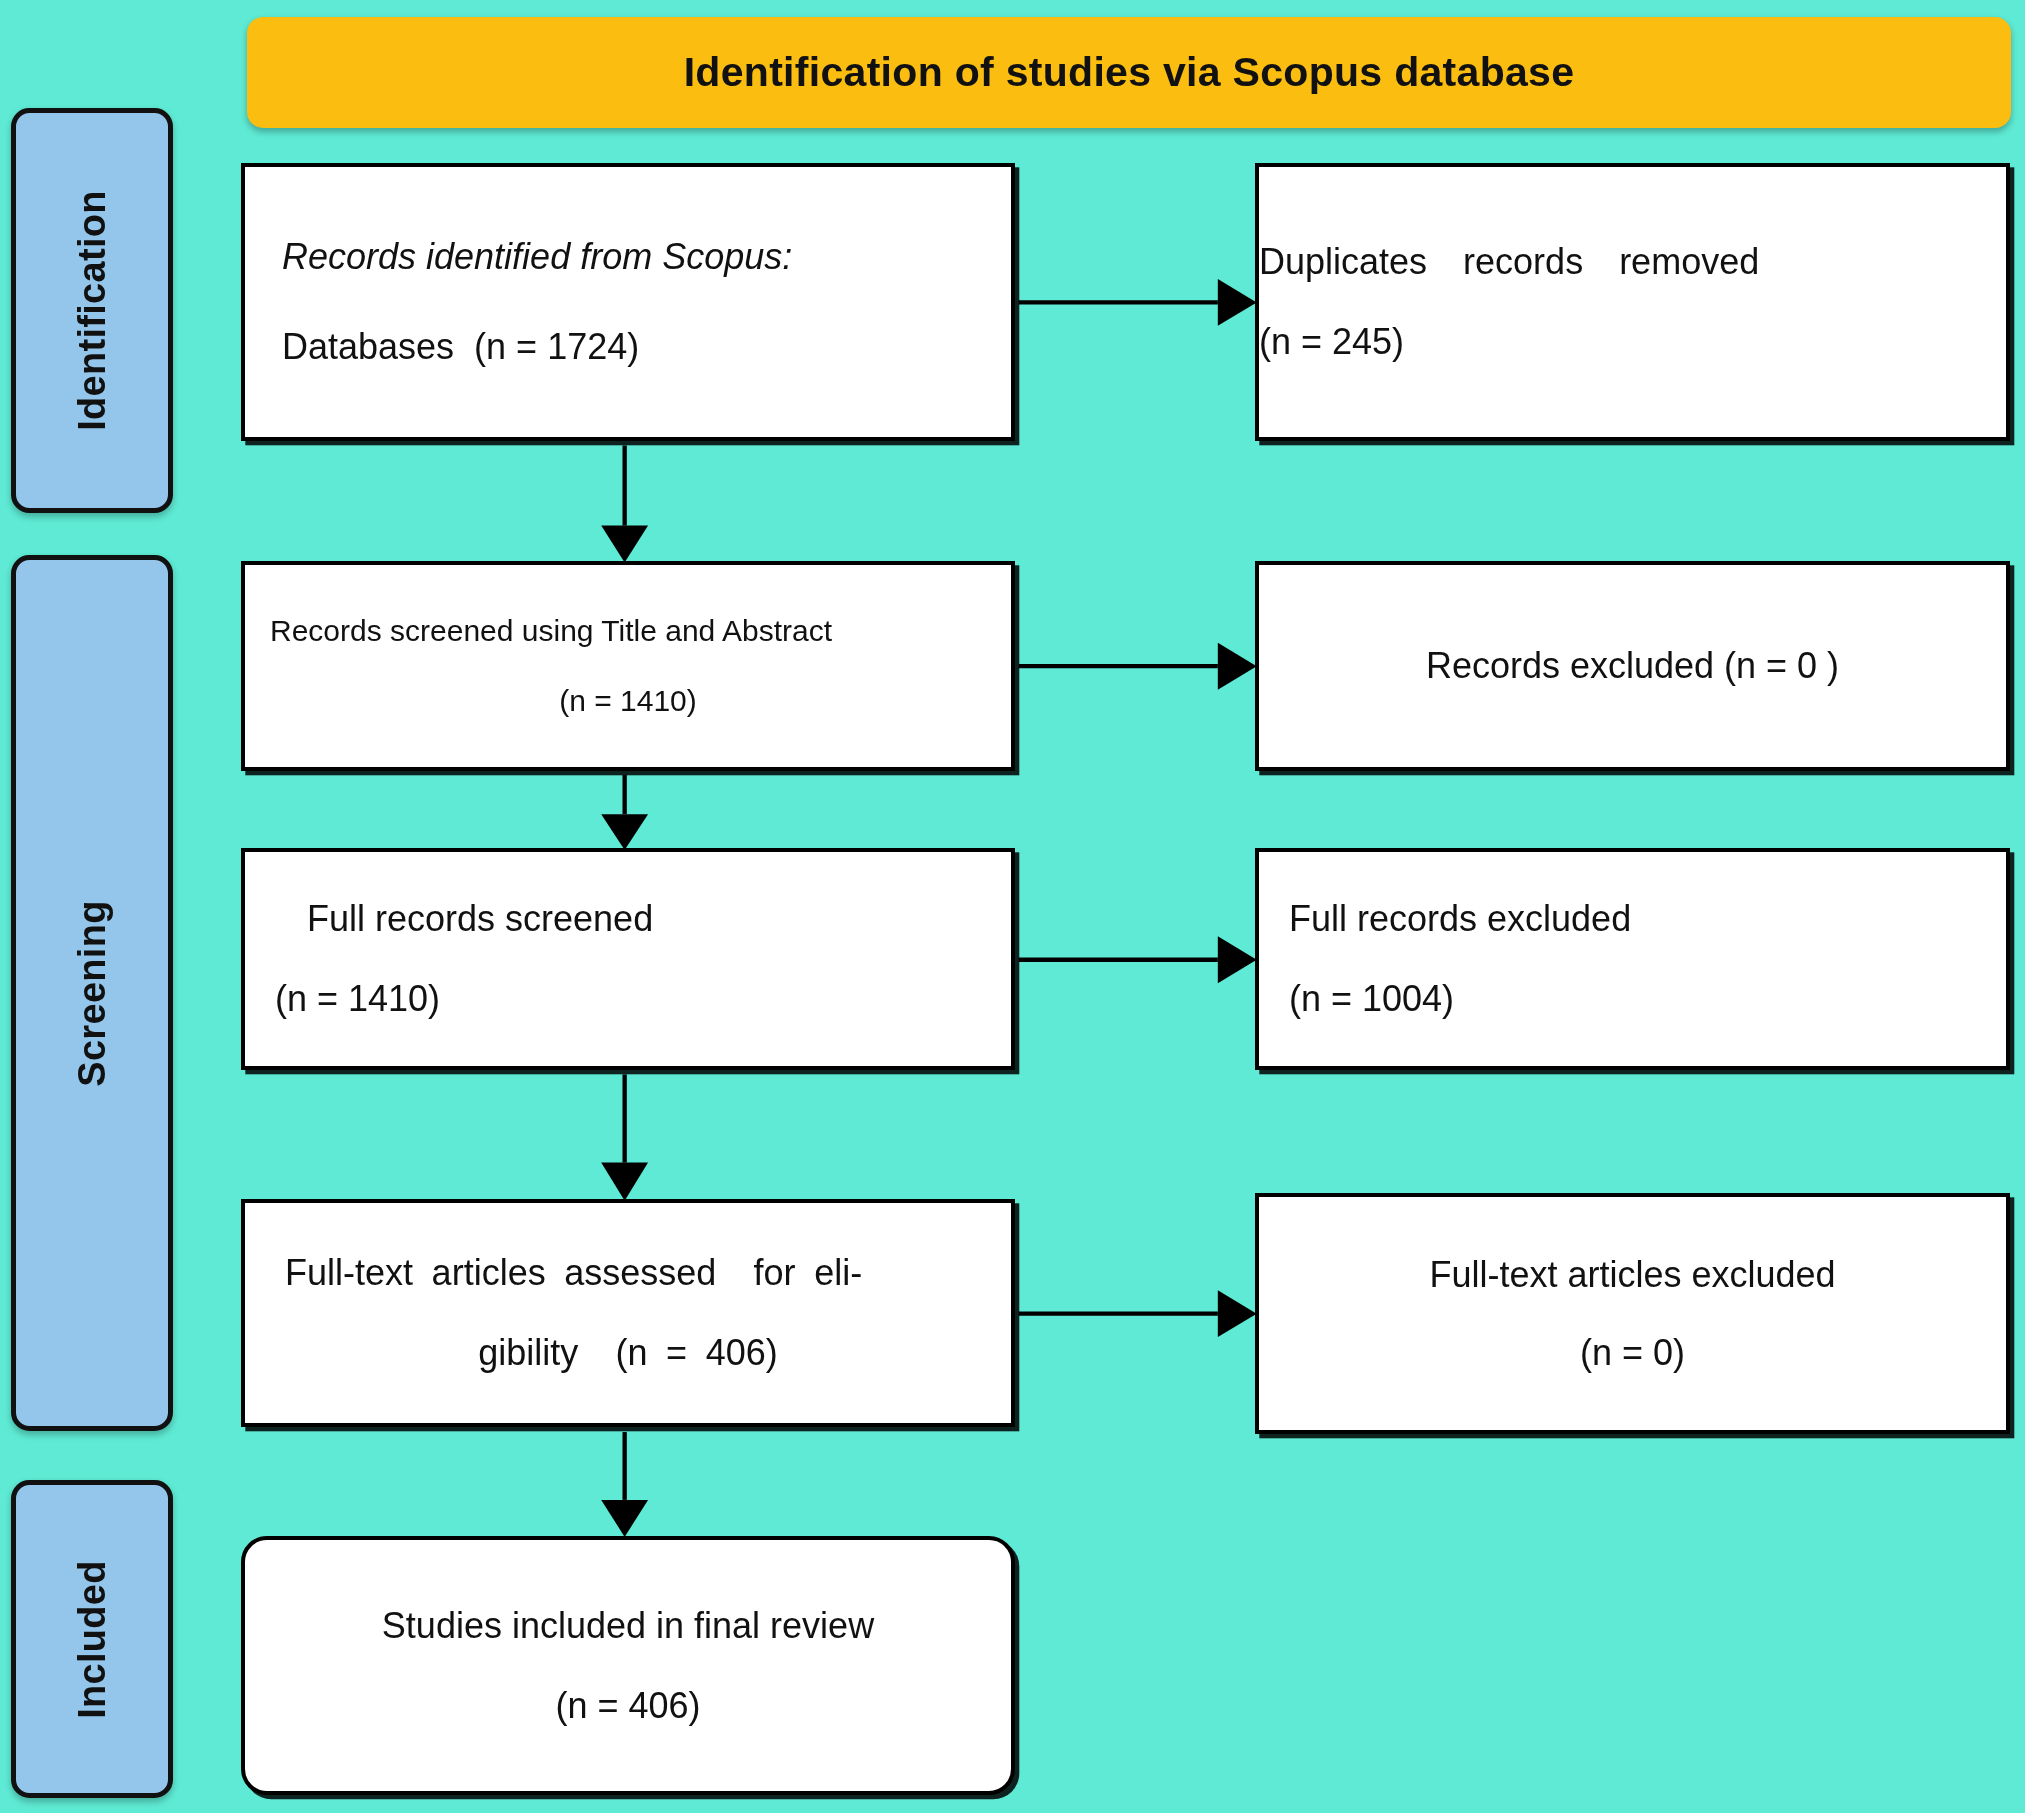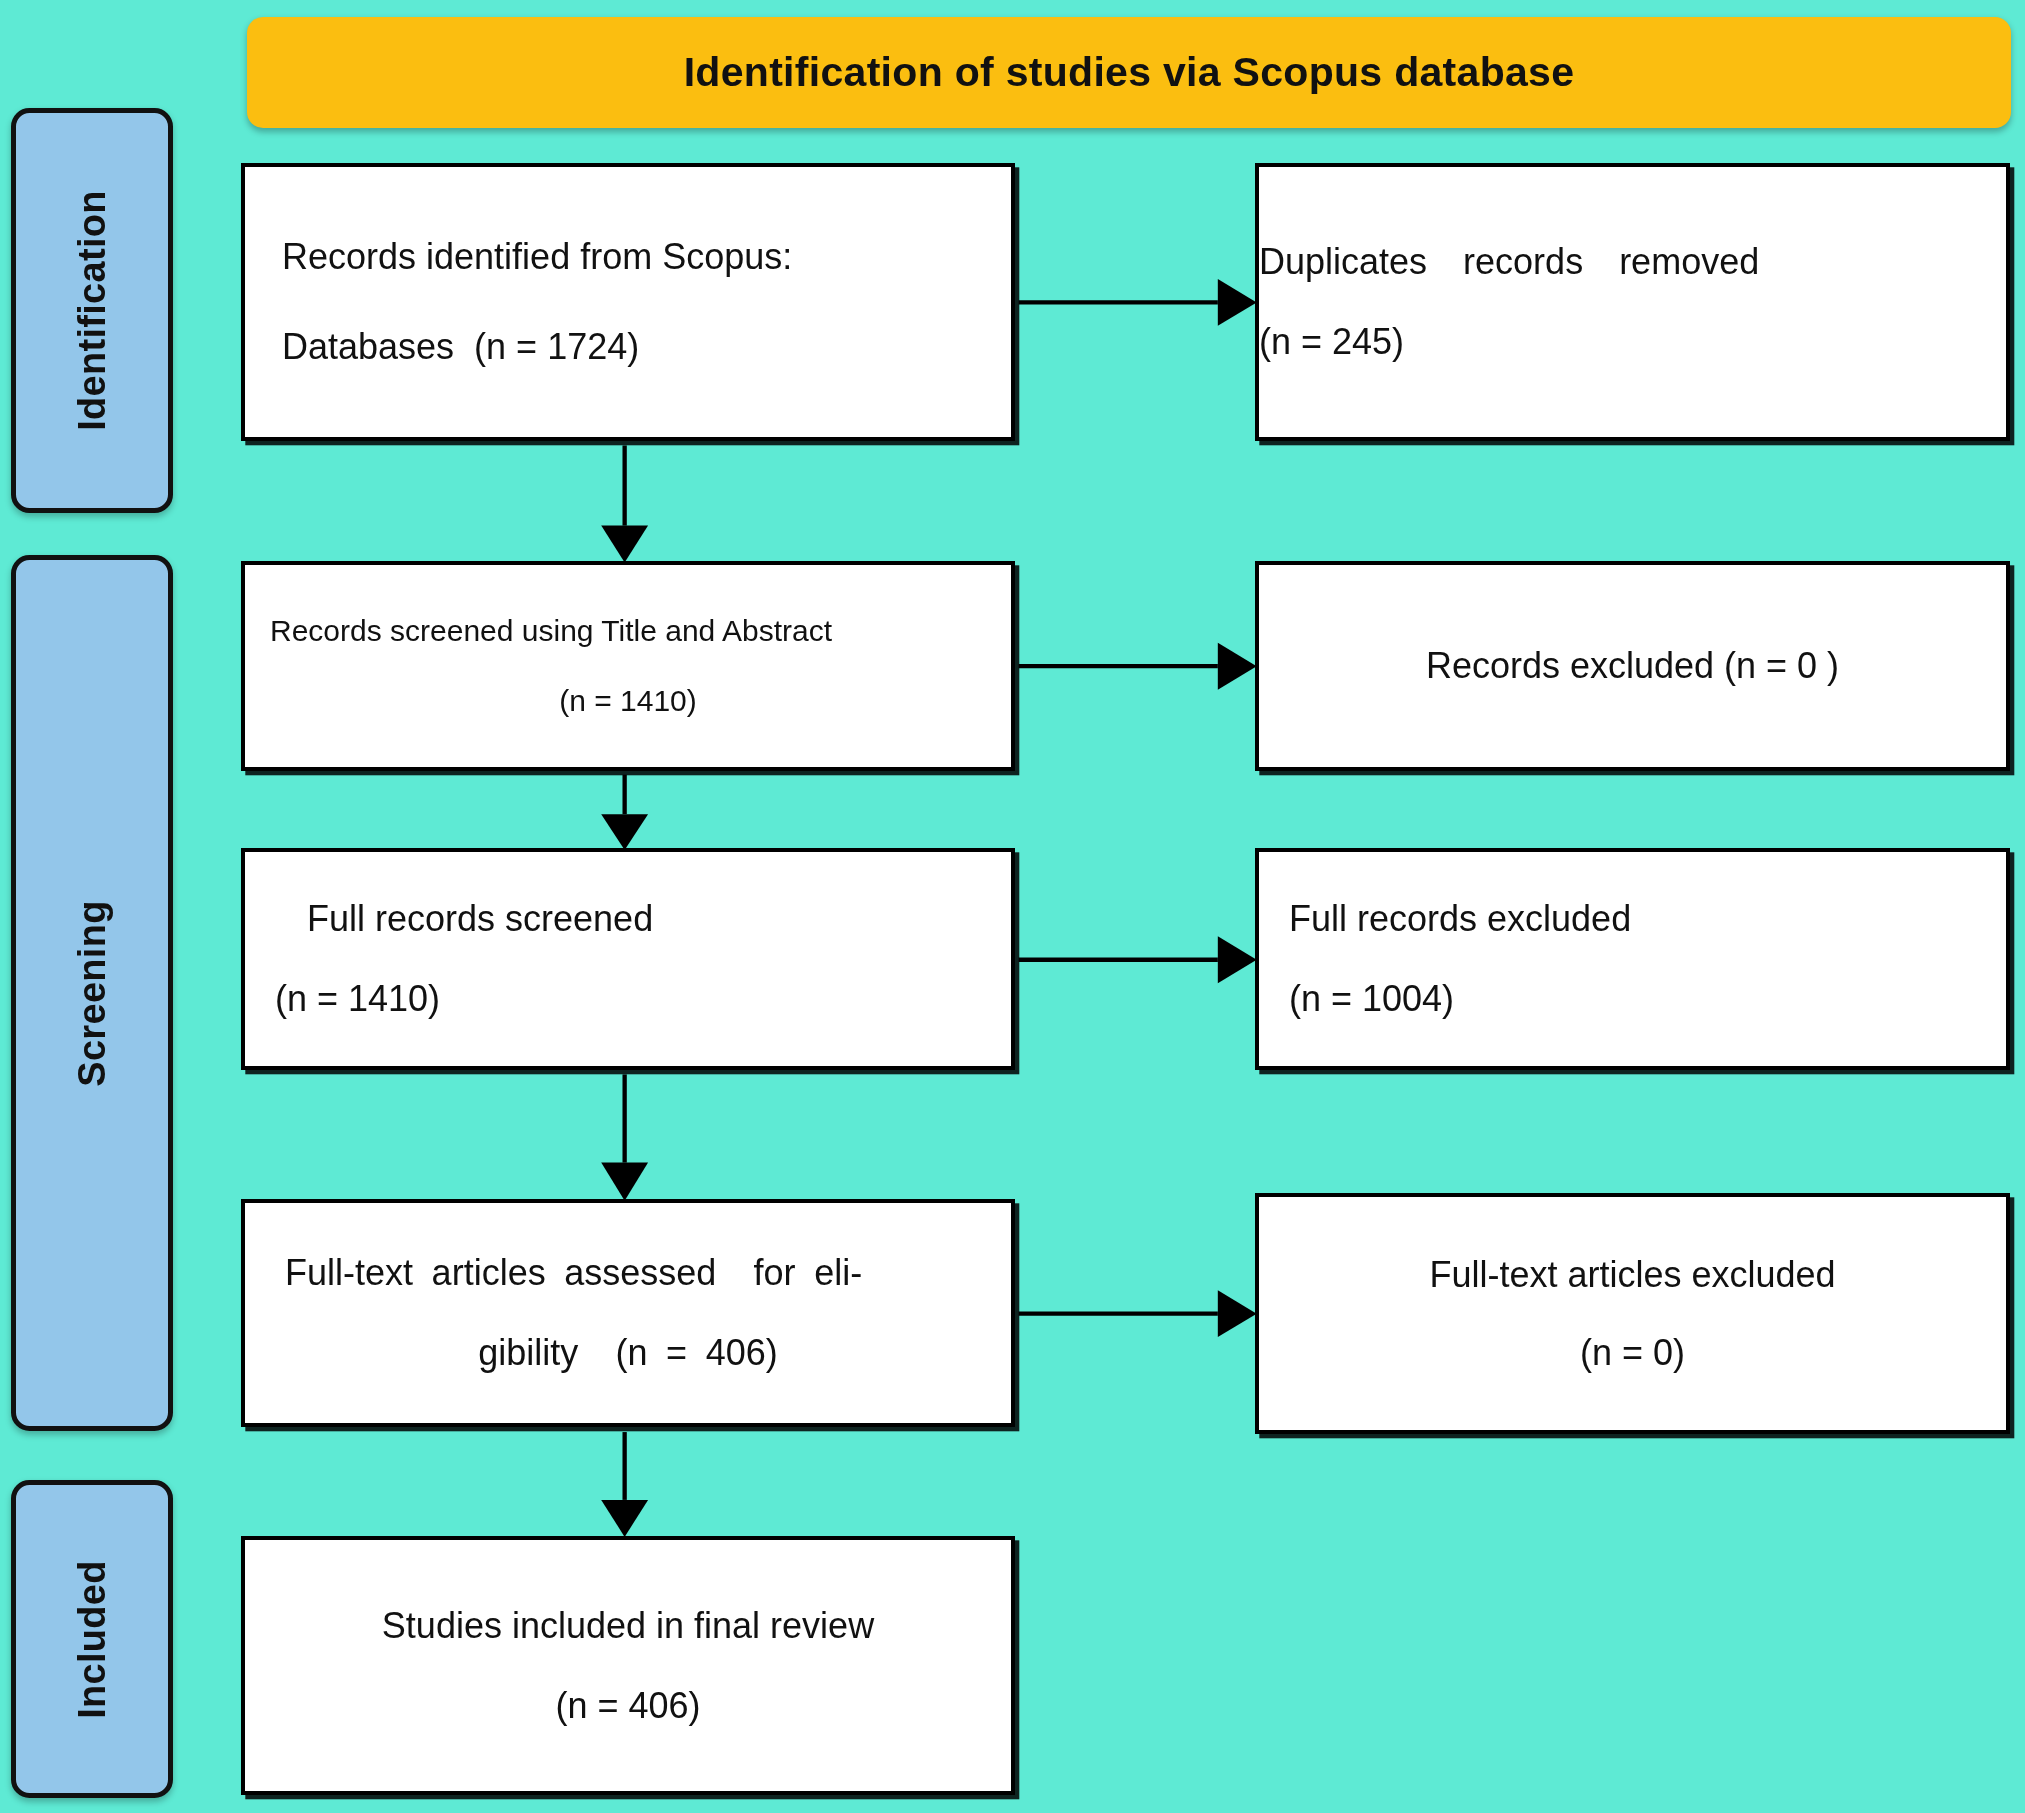--- a/index.html
+++ b/index.html
@@ -76,31 +76,31 @@
   .fline {
     color: #111111;
     white-space: pre;
   }
 
   
   #box-identified { left: 241px;  top: 163px;  width: 774px; height: 278px; }
   #box-screened   { left: 241px;  top: 561px;  width: 774px; height: 210px; }
   #box-full-screened { left: 241px; top: 848px; width: 774px; height: 222px; }
   #box-eligibility   { left: 241px; top: 1199px; width: 774px; height: 228px; }
-  #box-included      { left: 241px; top: 1536px; width: 774px; height: 259px; }
+  #box-included      { left: 241px; top: 1536px; width: 774px; height: 259px; border-radius: 26px; }
 
   
   #box-duplicates   { left: 1255px; top: 163px;  width: 755px; height: 278px; }
   #box-rec-excluded { left: 1255px; top: 561px;  width: 755px; height: 210px; }
   #box-full-excluded{ left: 1255px; top: 848px; width: 755px; height: 222px; }
   #box-ft-excluded  { left: 1255px; top: 1193px; width: 755px; height: 241px; }
 
   
   .t-identified .fline { font-size: 36px; padding-left: 37px; }
-  .t-identified .l1 { margin-bottom: 48px; }
+  .t-identified .l1 { margin-bottom: 48px; font-style: italic; }
 
   .t-duplicates .fline { font-size: 36px; }
   .t-duplicates .l1 { word-spacing: 26px; margin-bottom: 38px; }
 
   .t-screened { align-items: flex-start; }
   .t-screened .fline { font-size: 30px; padding-left: 25px; }
   .t-screened .l1 { margin-bottom: 36px; }
   .t-screened .l2 { align-self: center; padding-left: 0; }
 
   .t-recexcl { align-items: center; }

